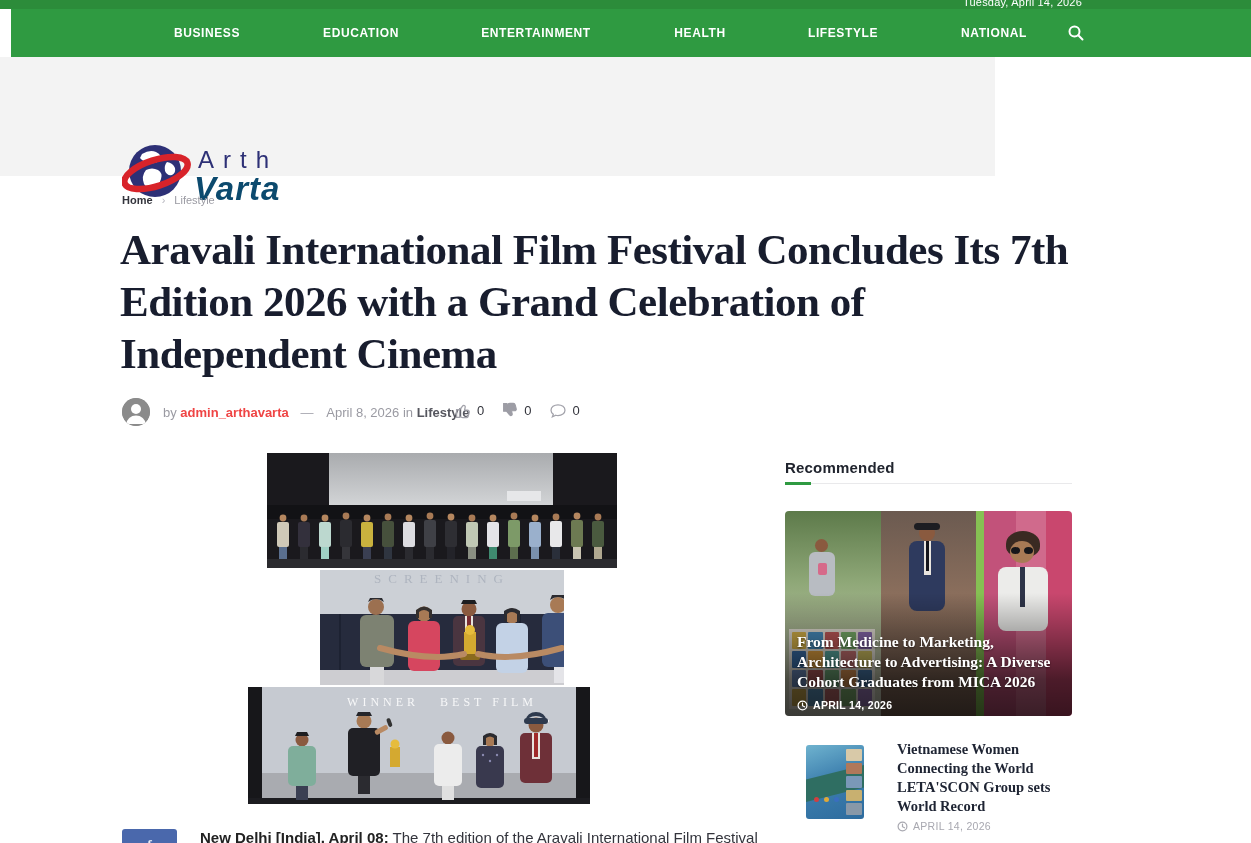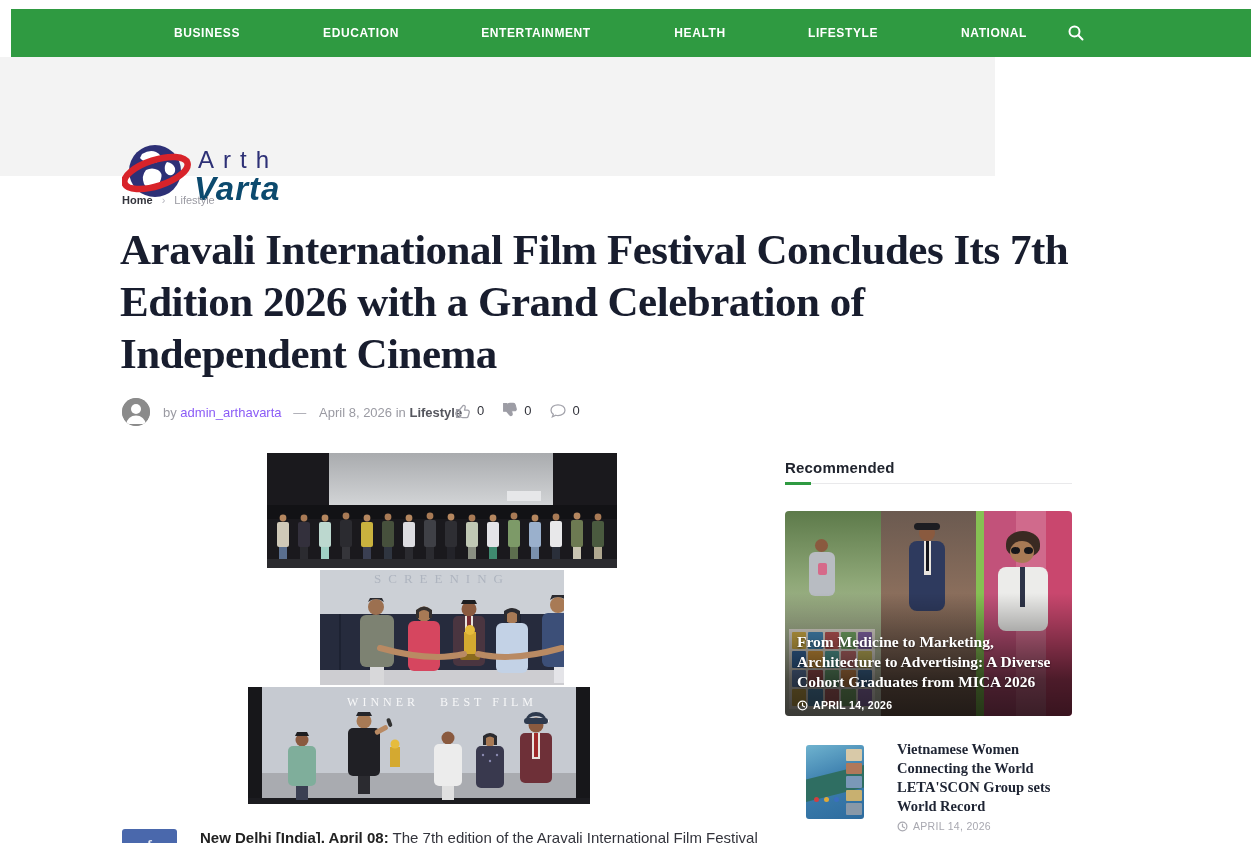--- a/index.html
+++ b/index.html
@@ -45,21 +45,21 @@
   .article-title { position:absolute; left:120px; top:224px; width:960px;
     font-family:"Liberation Serif", serif; font-weight:bold;
     font-size:43px; line-height:52px; color:#181d2e; letter-spacing:-.5px; }
 
   
   .meta { position:absolute; left:122px; top:398px; width:660px; height:30px; }
   .avatar { position:absolute; left:0; top:0; width:28px; height:28px;
     border-radius:50%; overflow:hidden; background:#8b8b8b; }
   .meta-text { position:absolute; left:41px; top:7px; font-size:13px; color:#9a9aa2;
     white-space:nowrap; }
-  .meta-author { color:#8b5cf6; font-weight:normal; cursor:pointer;margin-top:36px; }
+  .meta-author { color:#ef4444; font-weight:bold; cursor:pointer;margin-top:36px; }
   .meta-sep { margin:0 10px 0 8px; color:#a8a8b0; }
   .meta-date { color:#9a9aa2;text-align:center; }
   .meta-cat { color:#55565e; font-weight:bold; cursor:pointer; }
   .reactions { position:absolute; left:333px; top:4px; display:flex; align-items:center; gap:7px; }
   .reaction { display:flex; align-items:center; gap:5px; cursor:pointer; margin-right:11px; }
   .reaction svg { display:block; }
   .reaction-count { font-size:13px; color:#33343c; }
 
   
   .article-images { position:absolute; left:122px; top:453px; width:640px; }
@@ -119,20 +119,23 @@
     font-family:"Liberation Serif", serif; font-weight:bold; font-size:14.5px;
     line-height:19px; color:#1e2433; }
   .sb-item-date { position:absolute; left:91px; top:80px; display:flex; align-items:center;
     gap:5px; color:#a8a8b0; font-size:10.5px; letter-spacing:.3px; }
 </style>
 </head>
 <body>
 
 <div id="page">
 
+  <div class="topbar">
+    <span class="topbar-date">Tuesday, April 14, 2026</span>
+  </div>
 
   <nav class="navbar">
     <span class="nav-item" style="left:196px">BUSINESS</span>
     <span class="nav-item" style="left:350px">EDUCATION</span>
     <span class="nav-item" style="left:525px">ENTERTAINMENT</span>
     <span class="nav-item" style="left:689px">HEALTH</span>
     <span class="nav-item" style="left:832px">LIFESTYLE</span>
     <span class="nav-item" style="left:983px">NATIONAL</span>
     <span class="nav-search">
       <svg width="18" height="18" viewBox="0 0 18 18">

